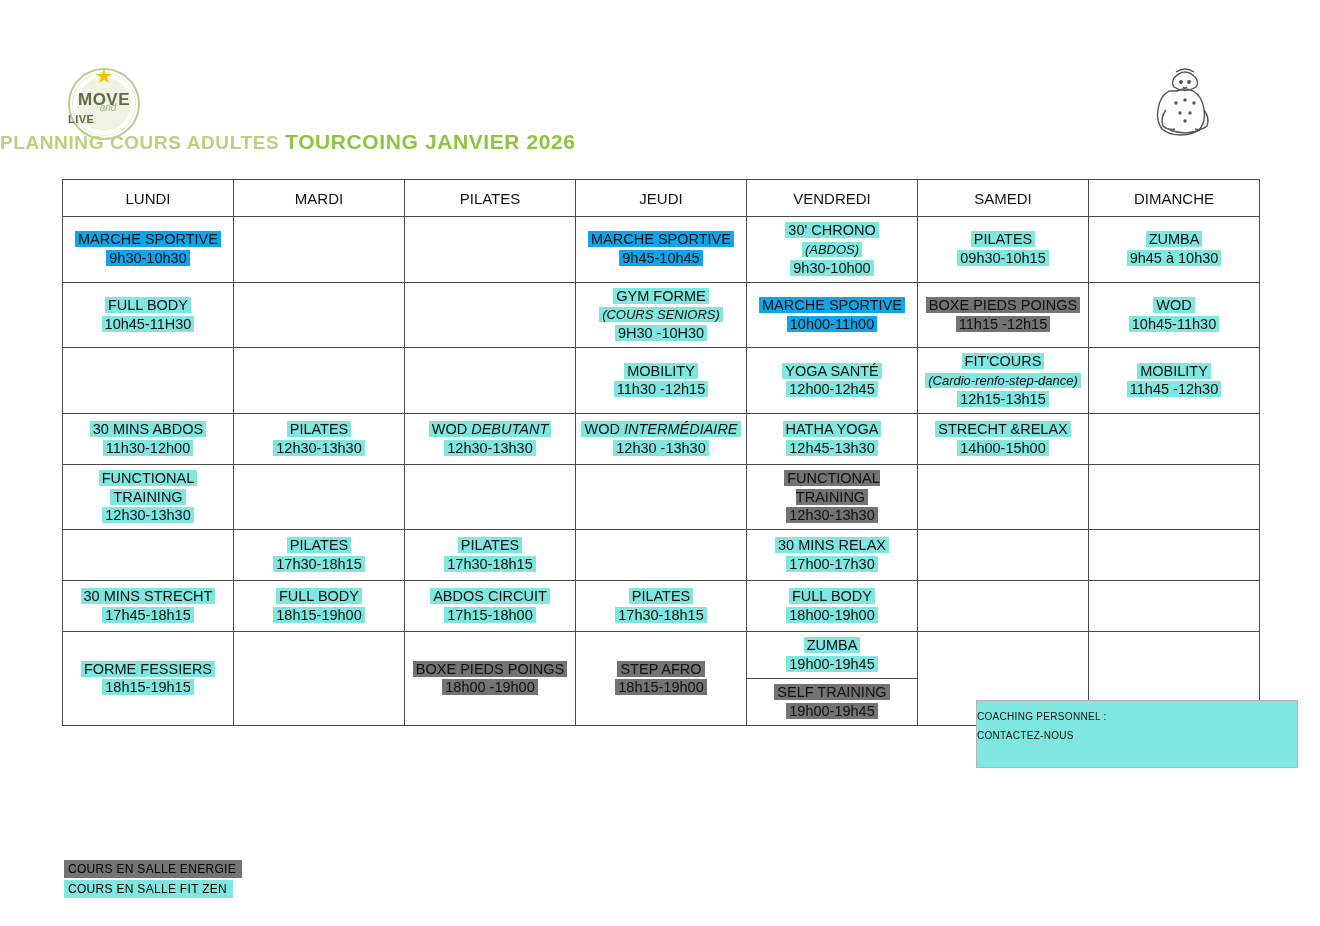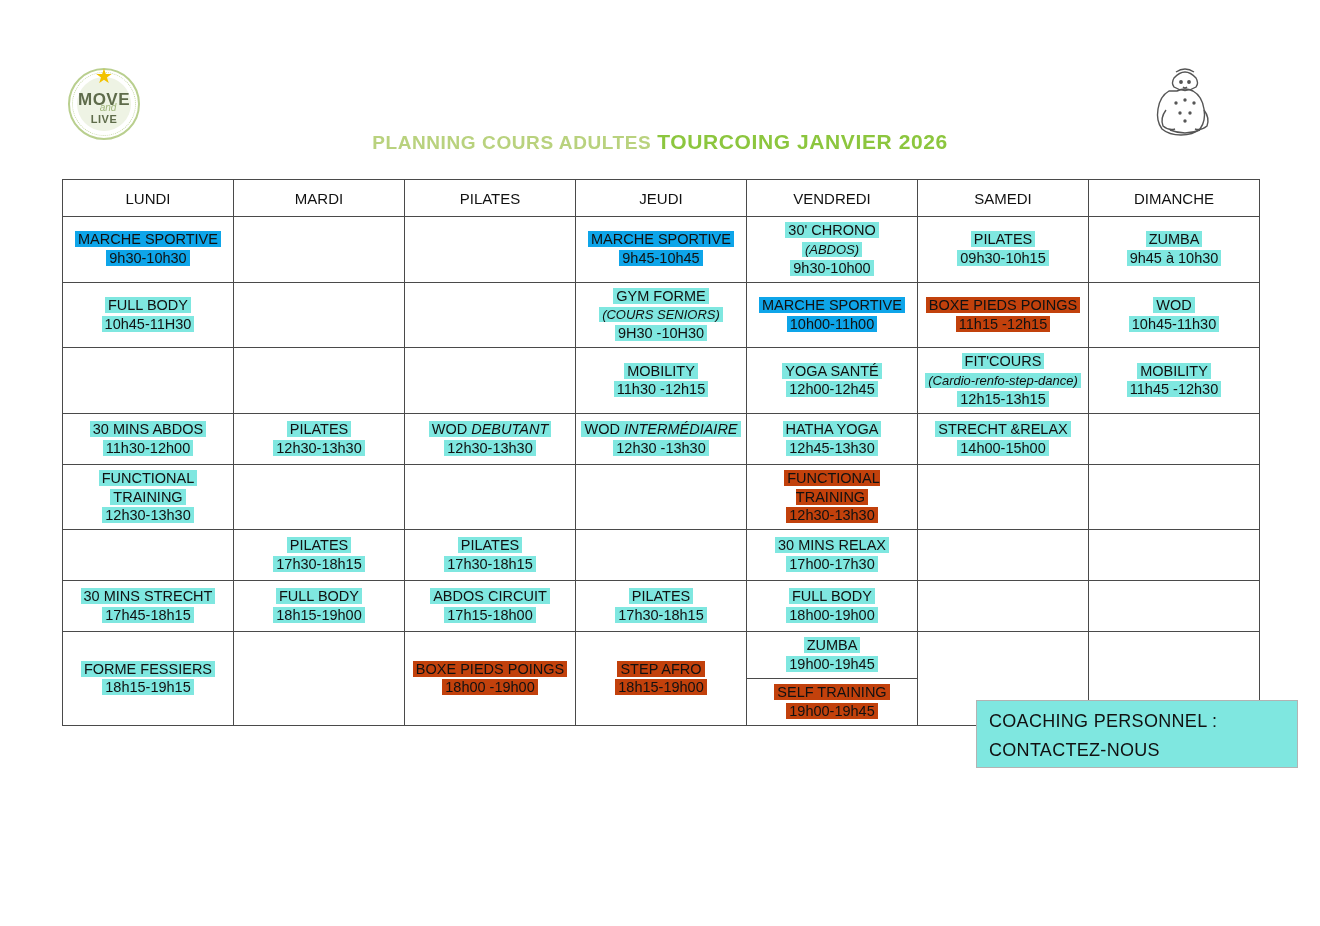--- a/index.html
+++ b/index.html
@@ -64,21 +64,21 @@
     width: 80px;
     text-align: center;
     font-size: 10px;
     font-style: italic;
     color: #9fb57a;
   }
   .logo .l3 {
     position: absolute;
     left: 0; top: 45px;
     width: 72px;
-    text-align: center;
+    text-align: left;
     font-size: 11px;
     font-weight: bold;
     letter-spacing: .5px;
     color: #5e6b4a;
   }
   .logo .arc {
     position: absolute;
     left: 4px; top: 4px;
     width: 64px; height: 64px;
     border-radius: 50%;
@@ -91,21 +91,21 @@
     right: 100px;
     top: 58px;
     width: 70px;
     height: 82px;
   }
   
   .title {
     position: absolute;
     left: 0; right: 0;
     top: 130px;
-    text-align: center;
+    text-align: left;
     font-size: 19px;
     font-weight: bold;
     letter-spacing: .6px;
   }
   .title .t1 { color: #b9d27e; }
   .title .t2 { color: #8cc63e; font-size: 21px; }
   
   table.planning {
     position: absolute;
     left: 62px;
@@ -126,37 +126,37 @@
   }
   table.planning th {
     font-weight: normal;
     font-size: 15px;
     height: 26px;
     padding: 5px 10px;
   }
   td.empty { border-color: #4a4a4a; }
   td.noborder { border: none; }
   .hl-cyan { background: #7fe7e0; padding: 0 3px; }
-  .hl-yellow { background: #c2410c; padding: 0 3px; }
+  .hl-yellow { background: #737373; padding: 0 3px; }
   .hl-grey { background: #0ea5e9; padding: 0 3px; }
   .line { display: block; line-height: 1.3; }
   .line span.sub { font-style: italic; font-size: 13px; }
   .ital { font-style: italic; }
   
   .coaching {
     position: absolute;
     left: 976px;
     top: 700px;
     width: 322px;
     height: 68px;
     background: #7fe7e0;
     border: 1px solid #b3b3b3;
     box-sizing: border-box;
-    padding: 10px 12px;
-    font-size: 18px;
+    padding: 10px 0;
+    font-size: 10px;
     color: #111;
     letter-spacing: .3px;
   }
   .coaching div { margin-bottom: 8px; }
   
   .legend {
     position: absolute;
     left: 64px;
     top: 862px;
     font-size: 12px;
@@ -413,14 +413,18 @@
           <td class="noborder"></td>
         </tr>
       </tbody>
   </table>
 
   <div class="coaching">
     <div>COACHING PERSONNEL :</div>
     <div>CONTACTEZ-NOUS</div>
   </div>
 
+  <div class="legend">
+    <div><span class="sw hl-yellow">COURS EN SALLE ENERGIE</span></div>
+    <div><span class="sw hl-cyan">COURS EN SALLE FIT ZEN</span></div>
+  </div>
 
 </div>
 
 </body></html>

